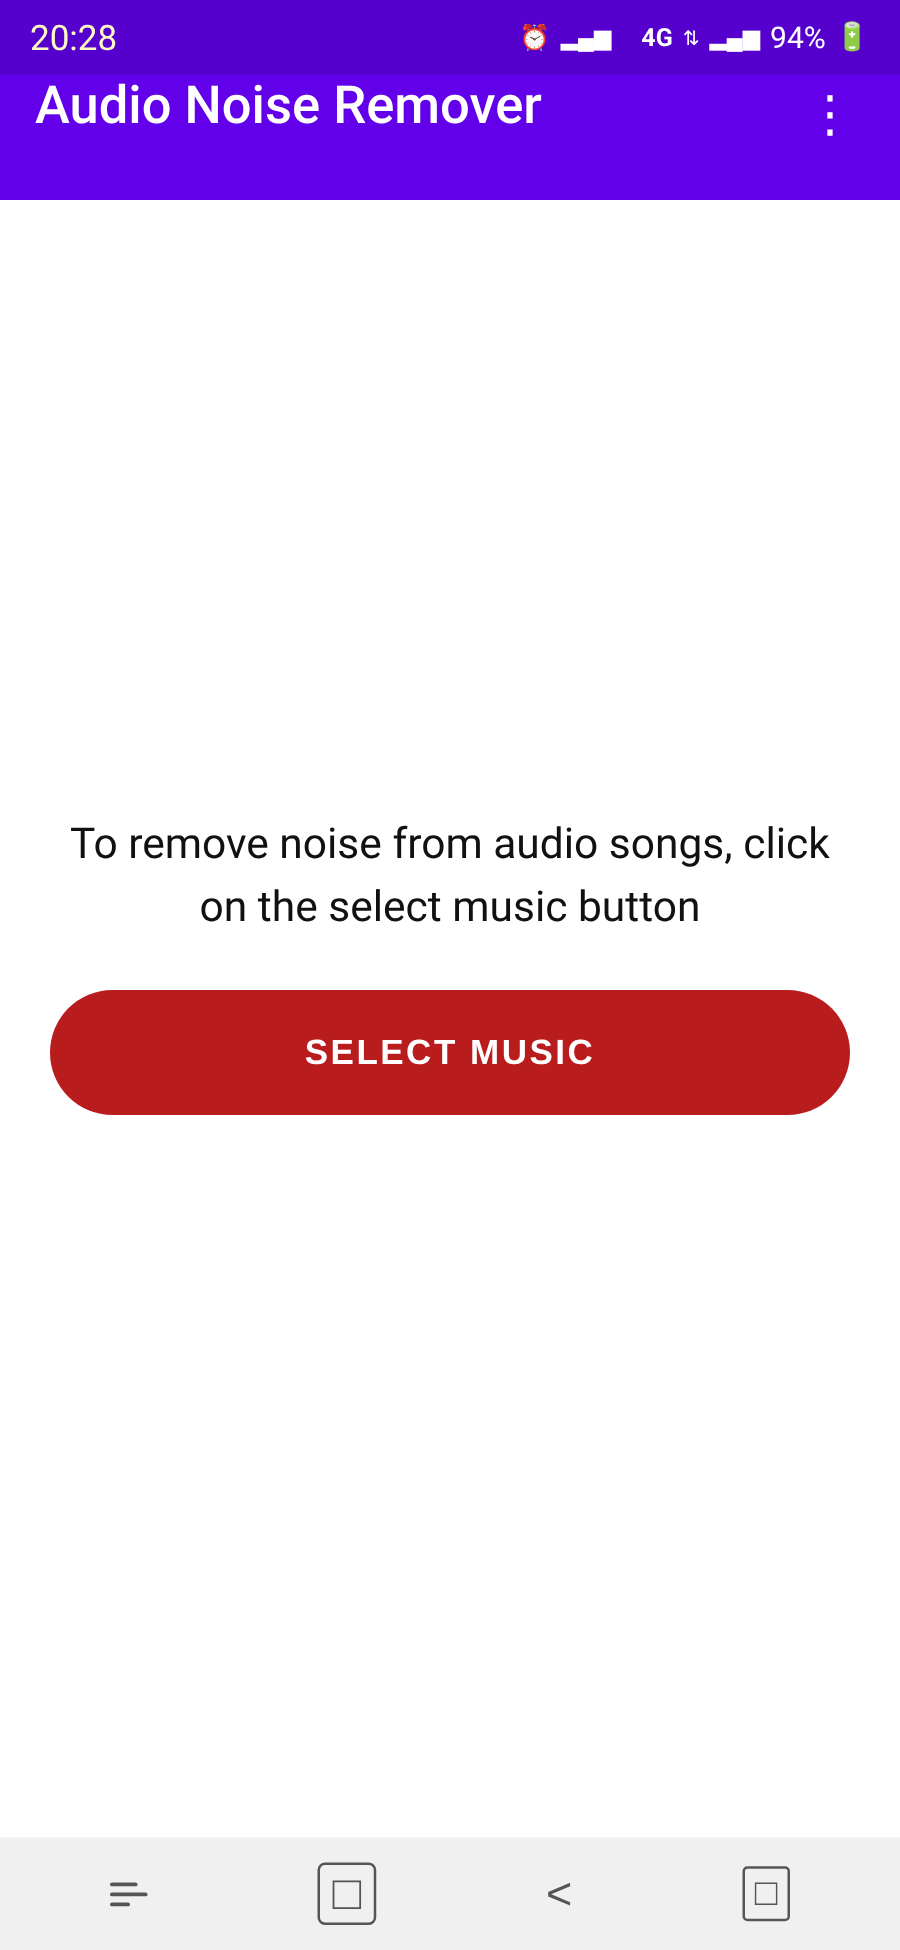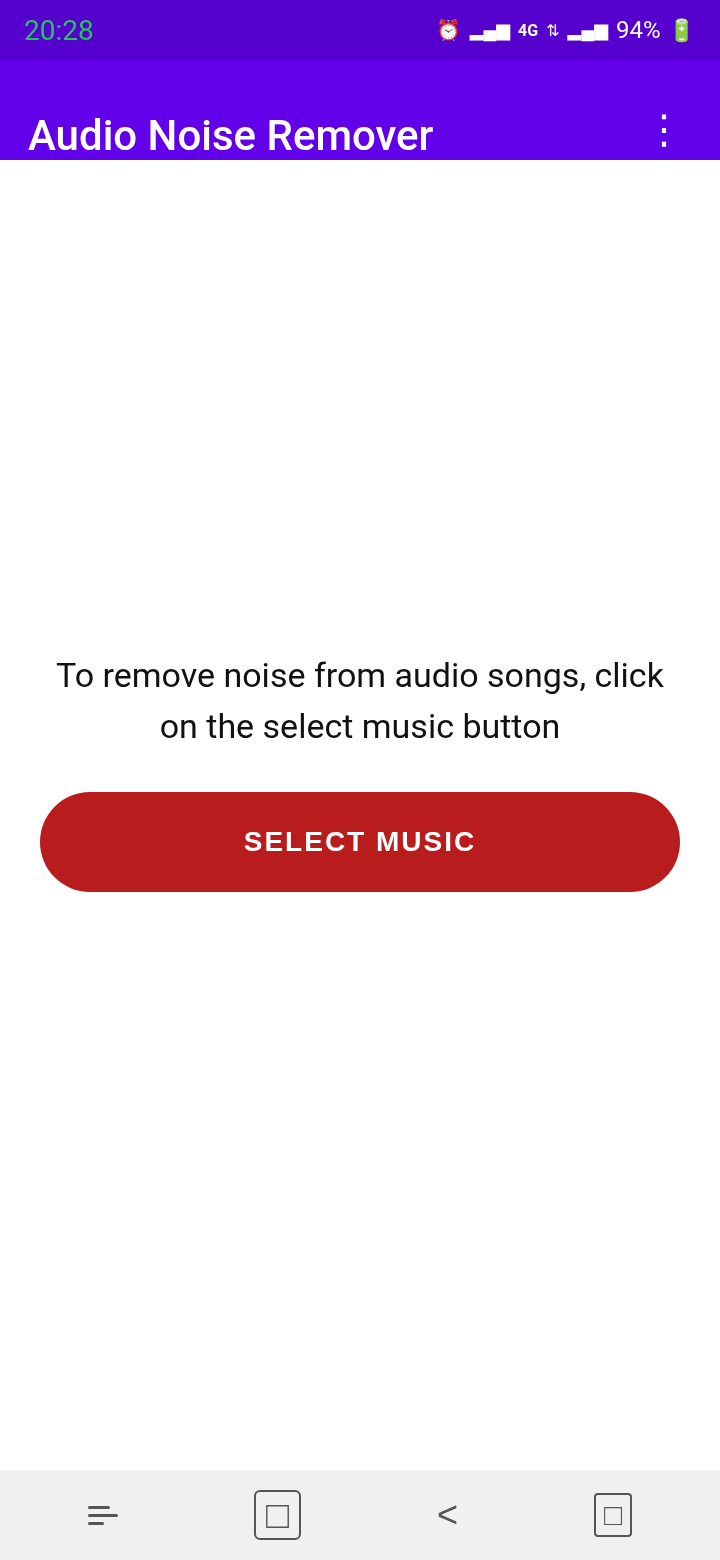--- a/index.html
+++ b/index.html
@@ -24,21 +24,21 @@
       width: 100%;
       height: 60px;
       background: #5500cc;
       display: flex;
       align-items: center;
       justify-content: space-between;
       padding: 0 24px;
     }
 
     .status-time {
-      color: #22c55e;
+      color: #fef9c3;
       font-size: 28px;
       font-weight: 400;
     }
 
     .status-icons {
       display: flex;
       align-items: center;
       gap: 8px;
       color: #fff;
       font-size: 22px;
@@ -54,21 +54,21 @@
       font-size: 24px;
       font-weight: 400;
     }
 
     
     .app-bar {
       width: 100%;
       height: 100px;
       background: #6200ea;
       display: flex;
-      align-items: flex-end;
+      align-items: flex-start;
       justify-content: space-between;
       padding: 0 28px;
     }
 
     .app-title {
       color: #fff;
       font-size: 42px;
       font-weight: 500;
     }
 
@@ -183,21 +183,21 @@
 <body>
 
 <div class="status-bar">
   <span class="status-time">20:28</span>
   <div class="status-icons">
 
     <span class="status-icon">⏰</span>
 
     <span class="status-icon" style="font-size:18px;">▂▄▆</span>
 
-    <span class="status-icon" style="font-size:16px;font-weight:bold;">4G</span>
+    <span class="status-icon" style="font-size:20px;font-weight:bold;margin-left:16px;">4G</span>
 
     <span class="status-icon" style="font-size:16px;">⇅</span>
 
     <span class="status-icon" style="font-size:18px;">▂▄▆</span>
 
     <span class="battery-text">94%</span>
     <span class="status-icon" style="font-size:22px;">🔋</span>
   </div>
 </div>
 

